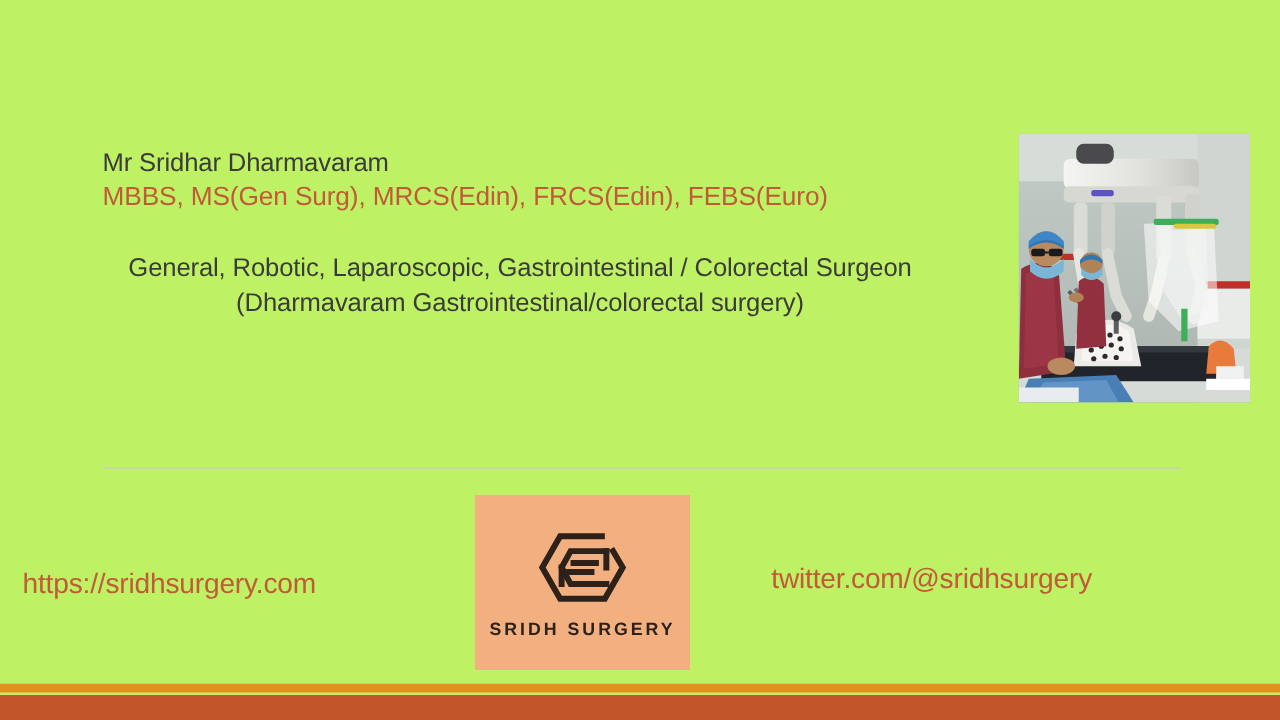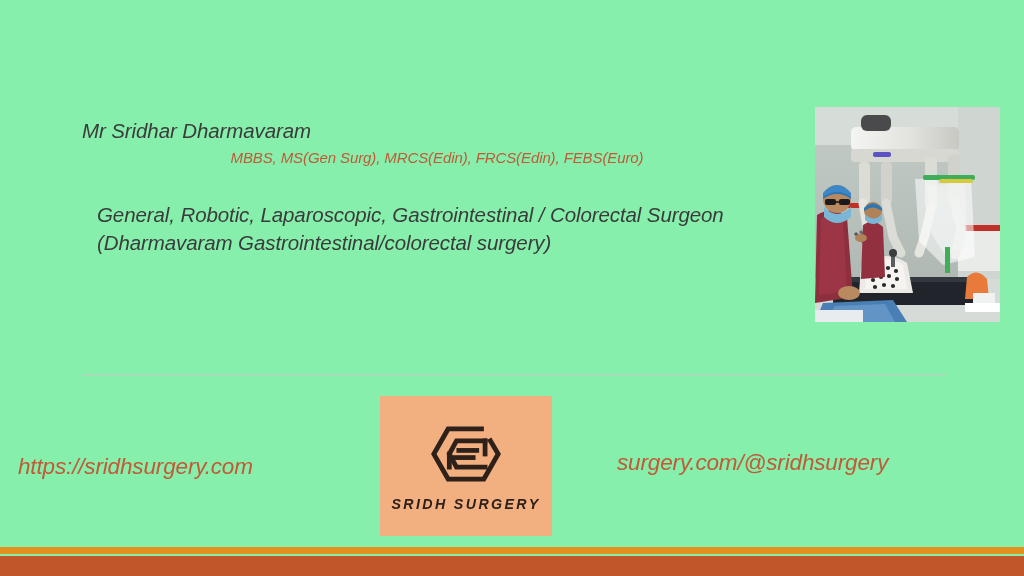--- a/index.html
+++ b/index.html
@@ -12,51 +12,50 @@
     height: 576px;
     position: relative;
     overflow: hidden;
     font-family: "Liberation Sans", sans-serif;
     -webkit-font-smoothing: antialiased;
   }
 
   .slide {
     position: absolute;
     inset: 0;
-    background: #86efac;
-    font-style: italic;
+    background: #bef264;
   }
 
   
   .intro-block {
     position: absolute;
     left: 82px;
     top: 117px;
     width: 710px;
   }
   .name-line {
     font-size: 20.5px;
     line-height: 27px;
     color: #3b3b3b;
     white-space: nowrap;
     letter-spacing: -0.1px;
   }
   .creds-line {
-    font-size: 15px;
+    font-size: 21px;
     line-height: 27px;
     color: #C05A37;
     white-space: nowrap;
     letter-spacing: -0.1px;
-    text-align: center;
   }
   .role-block {
     position: absolute;
-    left: 97px;
+    left: 64px;
     top: 201px;
     width: 704px;
+    text-align: center;
   }
   .role-line-1 {
     font-size: 20.5px;
     line-height: 28px;
     color: #3b3b3b;
     letter-spacing: -0.1px;
     white-space: nowrap;
   }
   .role-line-2 {
     font-size: 20.5px;
@@ -288,18 +287,18 @@
           <path d="M92 30 L92 52"></path>
           <path d="M32 52 L32 74"></path>
         </g>
       </svg>
     </div>
     <div class="logo-wordmark">SRIDH SURGERY</div>
   </div>
 
   <div class="site-link">https://sridhsurgery.com</div>
 
-  <div class="twitter-link">surgery.com/@sridhsurgery</div>
+  <div class="twitter-link">twitter.com/@sridhsurgery</div>
 
   <div class="bar-amber"></div>
   <div class="bar-terracotta"></div>
 
 </div>
 
 </body></html>

